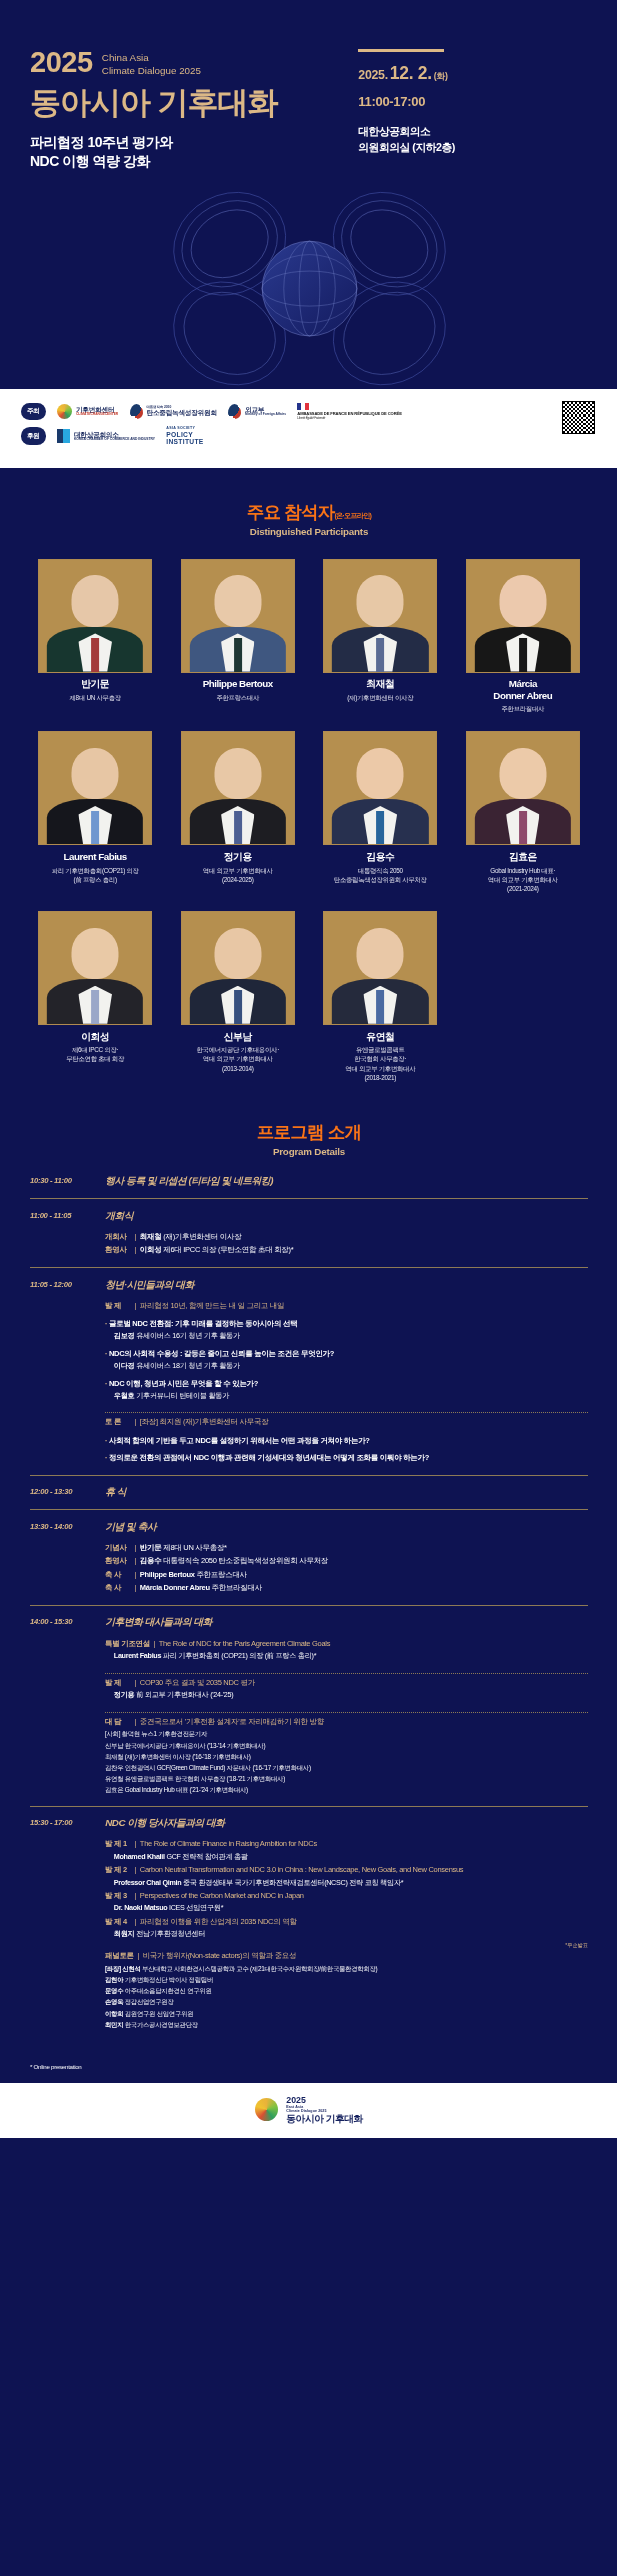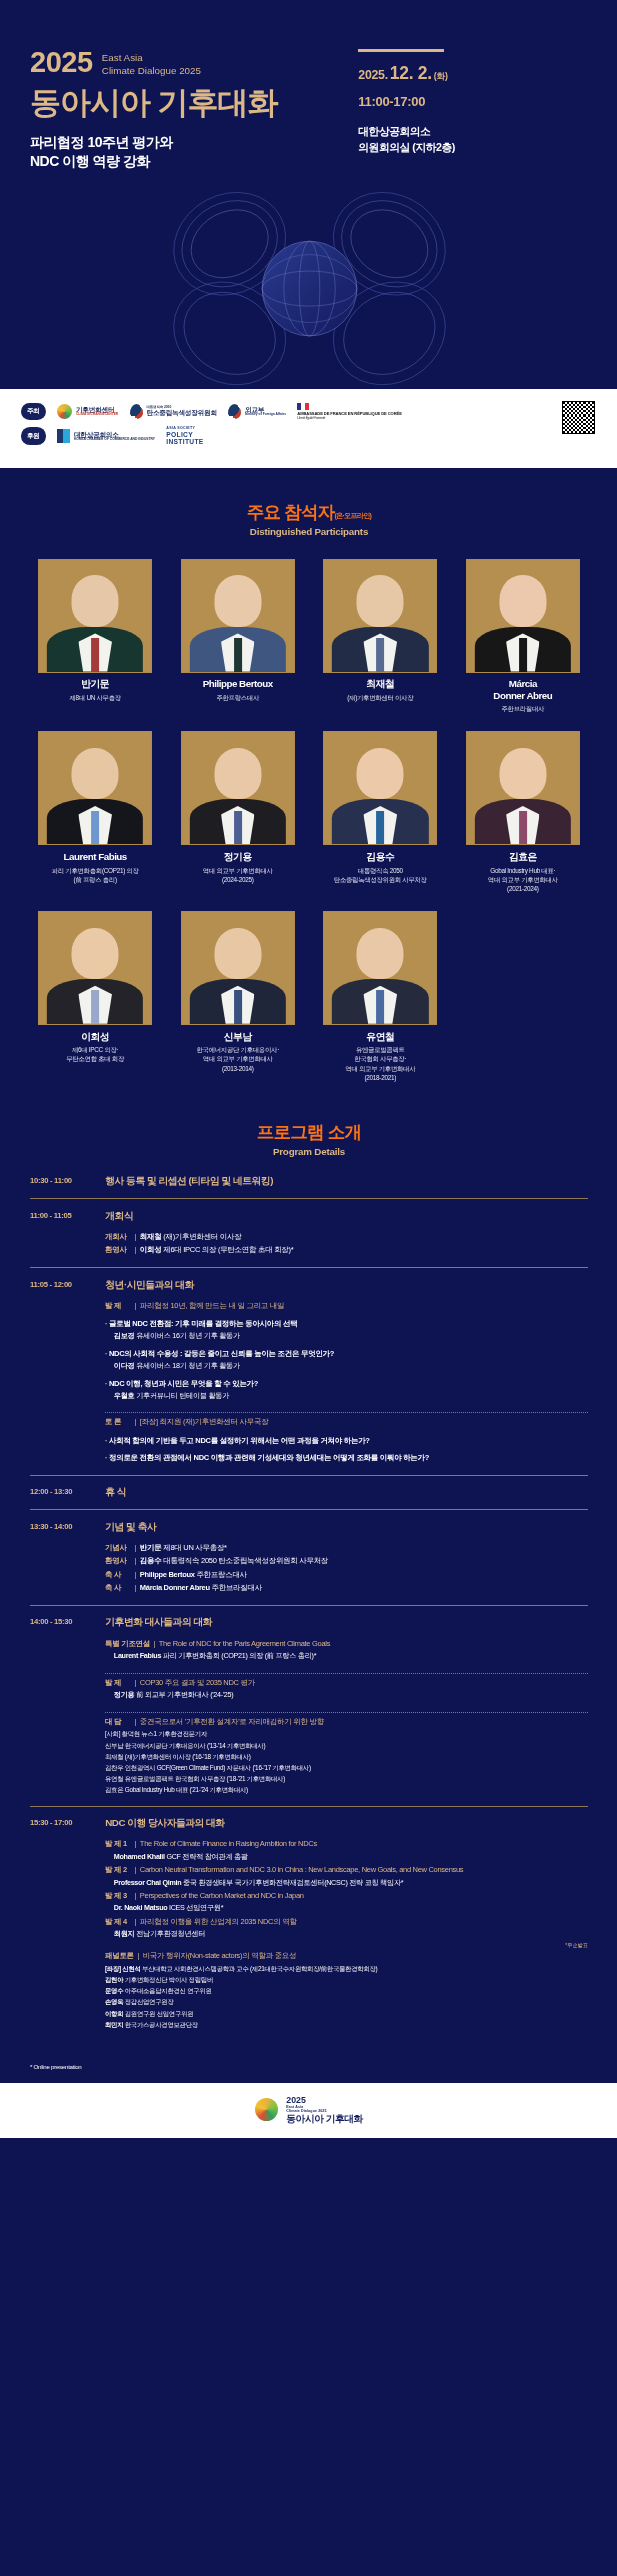--- a/index.html
+++ b/index.html
@@ -125,21 +125,21 @@
     position:absolute; left:50%; bottom:0; transform:translateX(-50%);
     width: 7%; height: 30%;
   }
   .p-name { color:#fff; font-size:9.8px; font-weight:800; margin-top:5.7px; letter-spacing:-0.5px; line-height:1.18;}
   .p-role { color:#e9e9f2; font-size:6.4px; font-weight:500; margin-top:3.1px; line-height:1.45; letter-spacing:-0.3px;}
 
   
   .program { padding: 5.2px 30px 20.6px 30px; }
   .prow { padding: 10.3px 0 10.3px 0; border-bottom: 0.5px solid #8d7a55; }
   .prow:last-child { border-bottom: none; }
-  .prow-head { display: flex; align-items: flex-start; gap: 9.3px; }
+  .prow-head { display: flex; align-items: flex-start; gap: 9.3px; font-style: italic; }
   .ptime { color:#dcb886; font-size:7.7px; font-weight:700; width:66px; flex:0 0 66px; letter-spacing:-0.3px; padding-top:1px;}
   .ptitle { color:#dcb886; font-size:9.8px; font-weight:800; letter-spacing:-0.5px; }
   .pbody { margin-left: 75px; margin-top: 7.2px; }
   .pline { color:#ffffff; font-size:7.5px; line-height:1.8; letter-spacing:-0.3px; }
   .pline .lbl { color:#dcb886; font-weight:700; display:inline-block; min-width:26px; }
   .pline .bar { color:#dcb886; margin: 0 3.6px; }
   .pline b { font-weight: 800; }
   .pline .gold { color:#dcb886; font-weight:400;}
   .bullet { color:#ffffff; font-size:7.5px; line-height:1.75; letter-spacing:-0.3px; margin-top:4.6px; padding-left: 6.7px; text-indent:-6.7px;}
   .bullet::before { content:"· "; color:#dcb886; font-weight:800;}
@@ -168,21 +168,21 @@
 <body>
 
 <div class="poster">
 
   <div class="hero">
     <div class="hero-top">
       <div class="hero-left">
         <div class="title-row1">
           <div class="big-year">2025</div>
           <div class="eng-sub">
-            <div>East Asia</div>
+            <div>China Asia</div>
             <div>Climate Dialogue 2025</div>
           </div>
         </div>
         <div class="title-kr">동아시아 기후대화</div>
         <div class="title-kr2" style="white-space:pre-line">파리협정 10주년 평가와
 NDC 이행 역량 강화</div>
       </div>
       <div class="hero-right">
         <div class="goldbar"></div>
         <div class="date-line">

